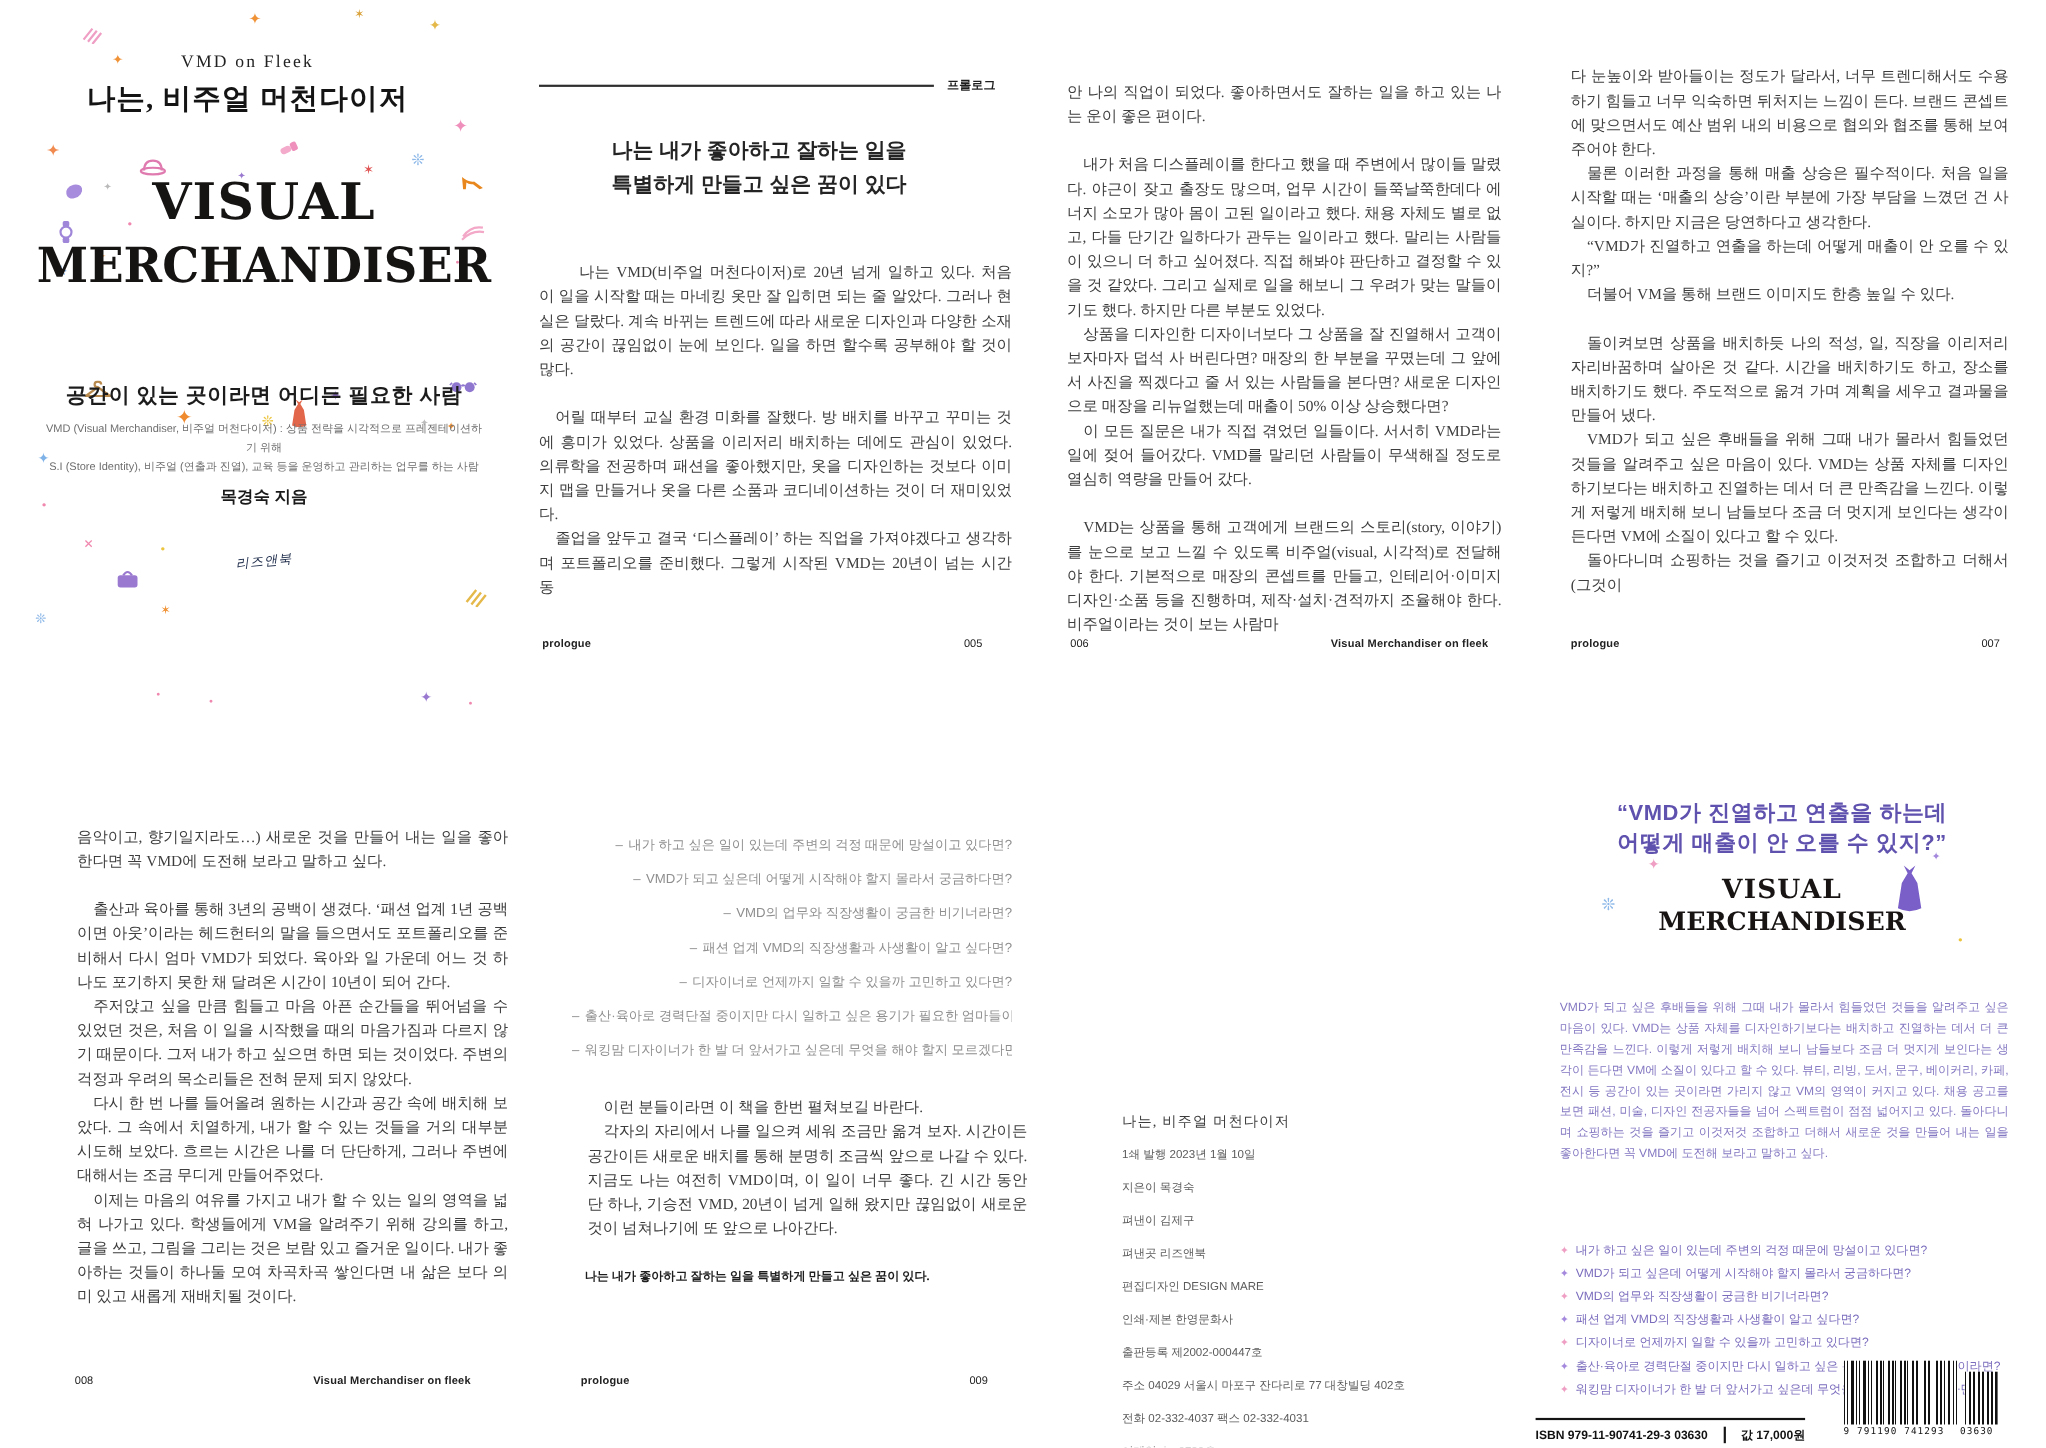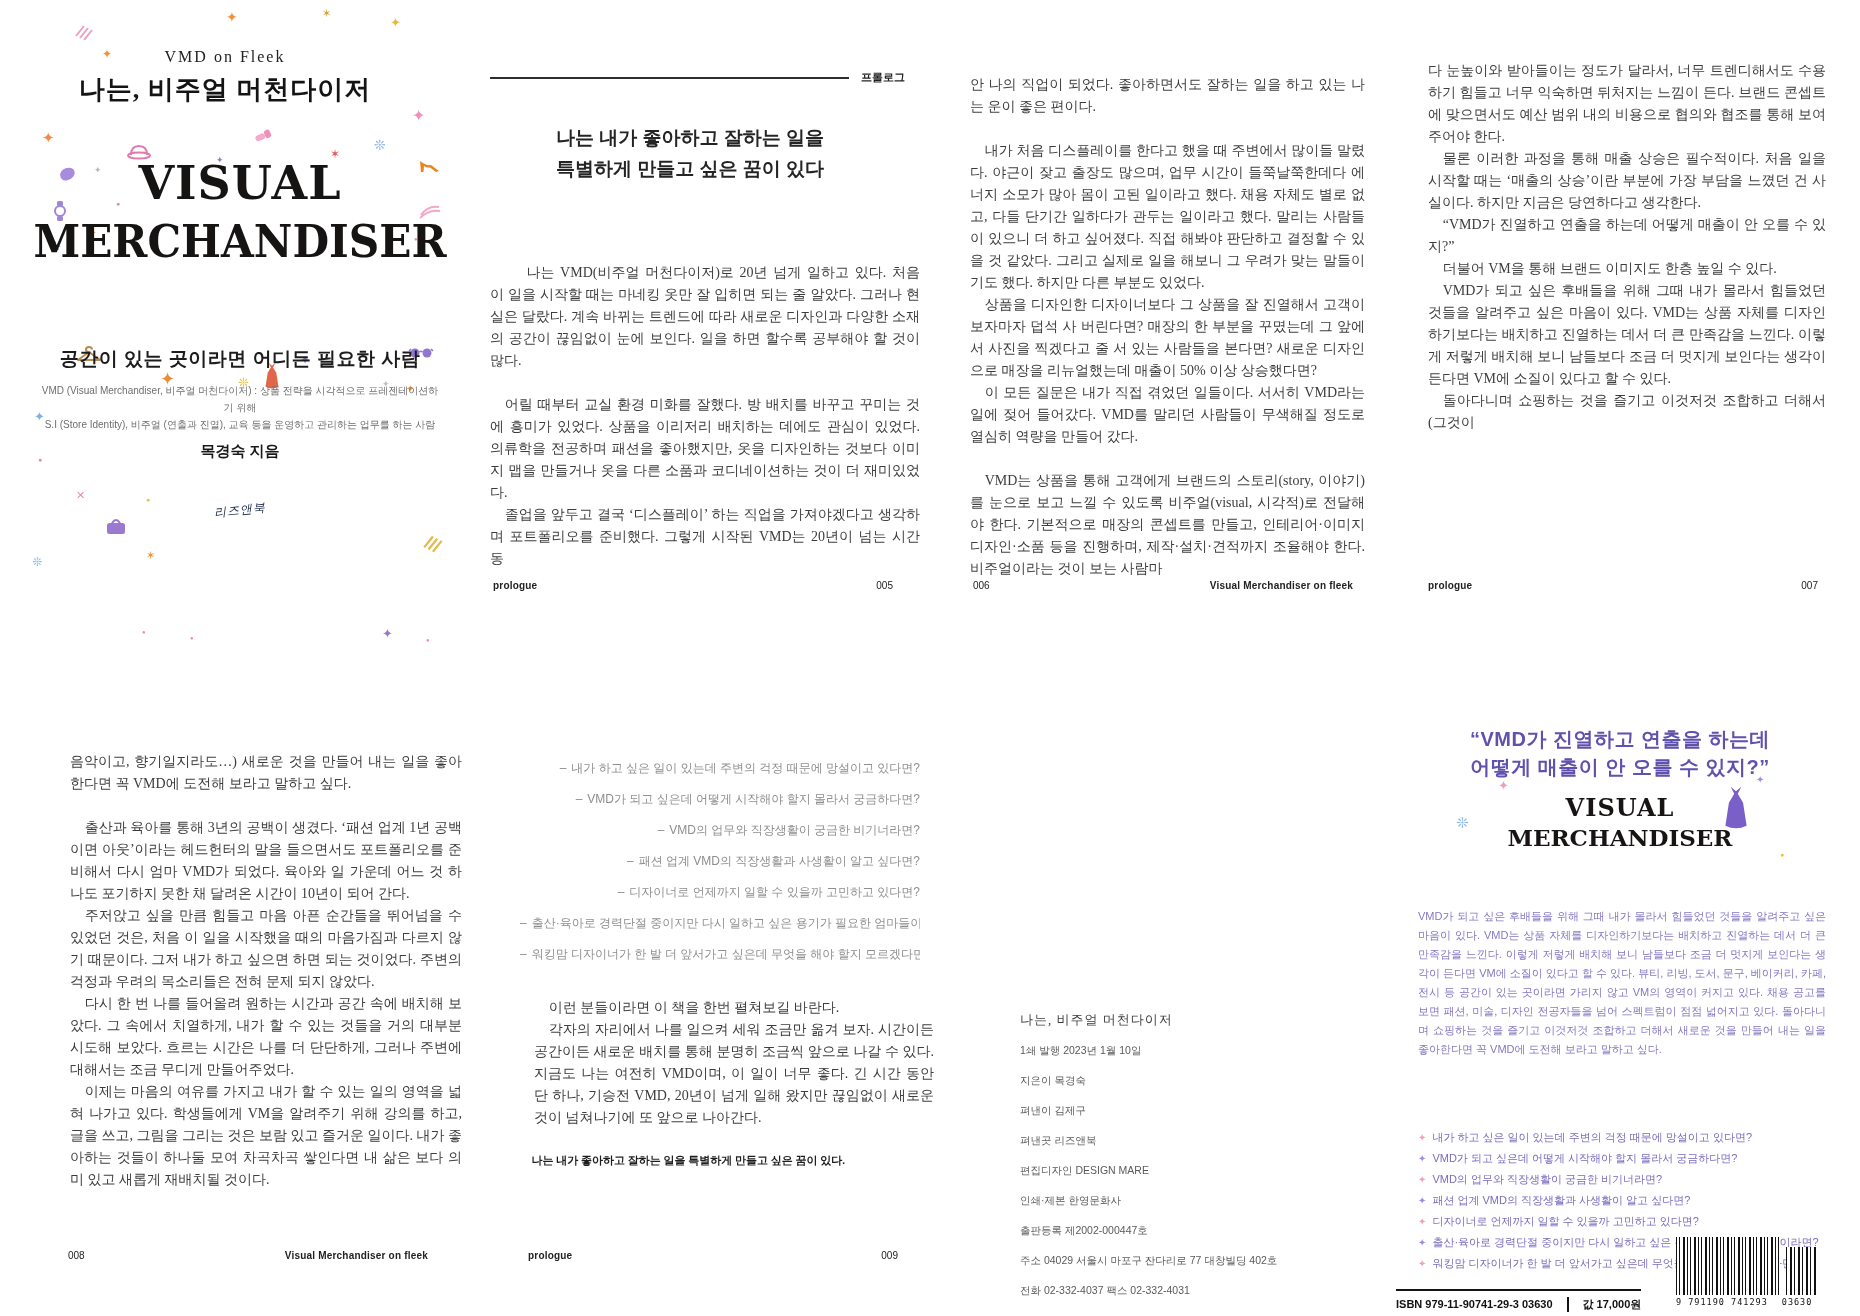--- a/index.html
+++ b/index.html
@@ -36,21 +36,21 @@
 
   .deco{position:absolute;line-height:1;pointer-events:none;}
   .blob{width:15px;height:12px;background:#a78bdc;border-radius:55% 45% 60% 40%;transform:rotate(-15deg);}
 
   
   .header-rule{position:absolute;left:35px;right:20px;top:40px;display:flex;align-items:center;}
   .header-rule .rule{flex:1;height:2px;background:#2e2e2e;}
   .header-rule .rule-label{margin-left:12px;font-size:11px;font-weight:700;color:#1d1d1d;}
   .prologue-title{position:absolute;left:0;right:0;top:92px;text-align:center;font-weight:700;
                   font-size:19px;line-height:31px;color:#242424;}
-  .p005-body{position:absolute;left:35px;width:430px;top:208px;margin-top:24px;}
+  .p005-body{position:absolute;left:35px;width:430px;top:208px;}
   .p006-body{position:absolute;left:35px;width:395px;top:44px;}
   .p007-body{position:absolute;left:38px;width:398px;top:30px;}
   .p008-body{position:absolute;left:40px;width:392px;top:126px;}
 
   
   .q-list{position:absolute;left:30px;width:400px;top:128px;font-size:12px;color:#8e8e8e;line-height:31px;text-align:right;}
   .q-line{white-space:nowrap;overflow:hidden;}
   .q-dash{margin-right:5px;}
   .p009-body{position:absolute;left:44px;width:400px;top:372px;}
   .p009-closing{position:absolute;left:30px;width:400px;top:528px;font-family:"Liberation Serif","DejaVu Serif",serif;
@@ -221,20 +221,21 @@
       <span class="f-bold">Visual Merchandiser on fleek</span>
     </div>
   </section>
 
   <section class="page" style="left:1390px;top:30px;width:460px;height:575px;">
     <div class="bodytext p007-body">
       <p class="noindent">다 눈높이와 받아들이는 정도가 달라서, 너무 트렌디해서도 수용하기 힘들고 너무 익숙하면 뒤처지는 느낌이 든다. 브랜드 콘셉트에 맞으면서도 예산 범위 내의 비용으로 협의와 협조를 통해 보여주어야 한다.</p>
       <p>물론 이러한 과정을 통해 매출 상승은 필수적이다. 처음 일을 시작할 때는 ‘매출의 상승’이란 부분에 가장 부담을 느꼈던 건 사실이다. 하지만 지금은 당연하다고 생각한다.</p>
       <p>“VMD가 진열하고 연출을 하는데 어떻게 매출이 안 오를 수 있지?”</p>
       <p>더불어 VM을 통해 브랜드 이미지도 한층 높일 수 있다.</p>
+      <p class="gap">돌이켜보면 상품을 배치하듯 나의 적성, 일, 직장을 이리저리 자리바꿈하며 살아온 것 같다. 시간을 배치하기도 하고, 장소를 배치하기도 했다. 주도적으로 옮겨 가며 계획을 세우고 결과물을 만들어 냈다.</p>
       <p>VMD가 되고 싶은 후배들을 위해 그때 내가 몰라서 힘들었던 것들을 알려주고 싶은 마음이 있다. VMD는 상품 자체를 디자인하기보다는 배치하고 진열하는 데서 더 큰 만족감을 느낀다. 이렇게 저렇게 배치해 보니 남들보다 조금 더 멋지게 보인다는 생각이 든다면 VM에 소질이 있다고 할 수 있다.</p>
       <p>돌아다니며 쇼핑하는 것을 즐기고 이것저것 조합하고 더해서 (그것이</p>
     </div>
     <div class="pfooter">
       <span class="f-bold">prologue</span>
       <span>007</span>
     </div>
   </section>
 
   <section class="page" style="left:30px;top:625px;width:430px;height:650px;">

